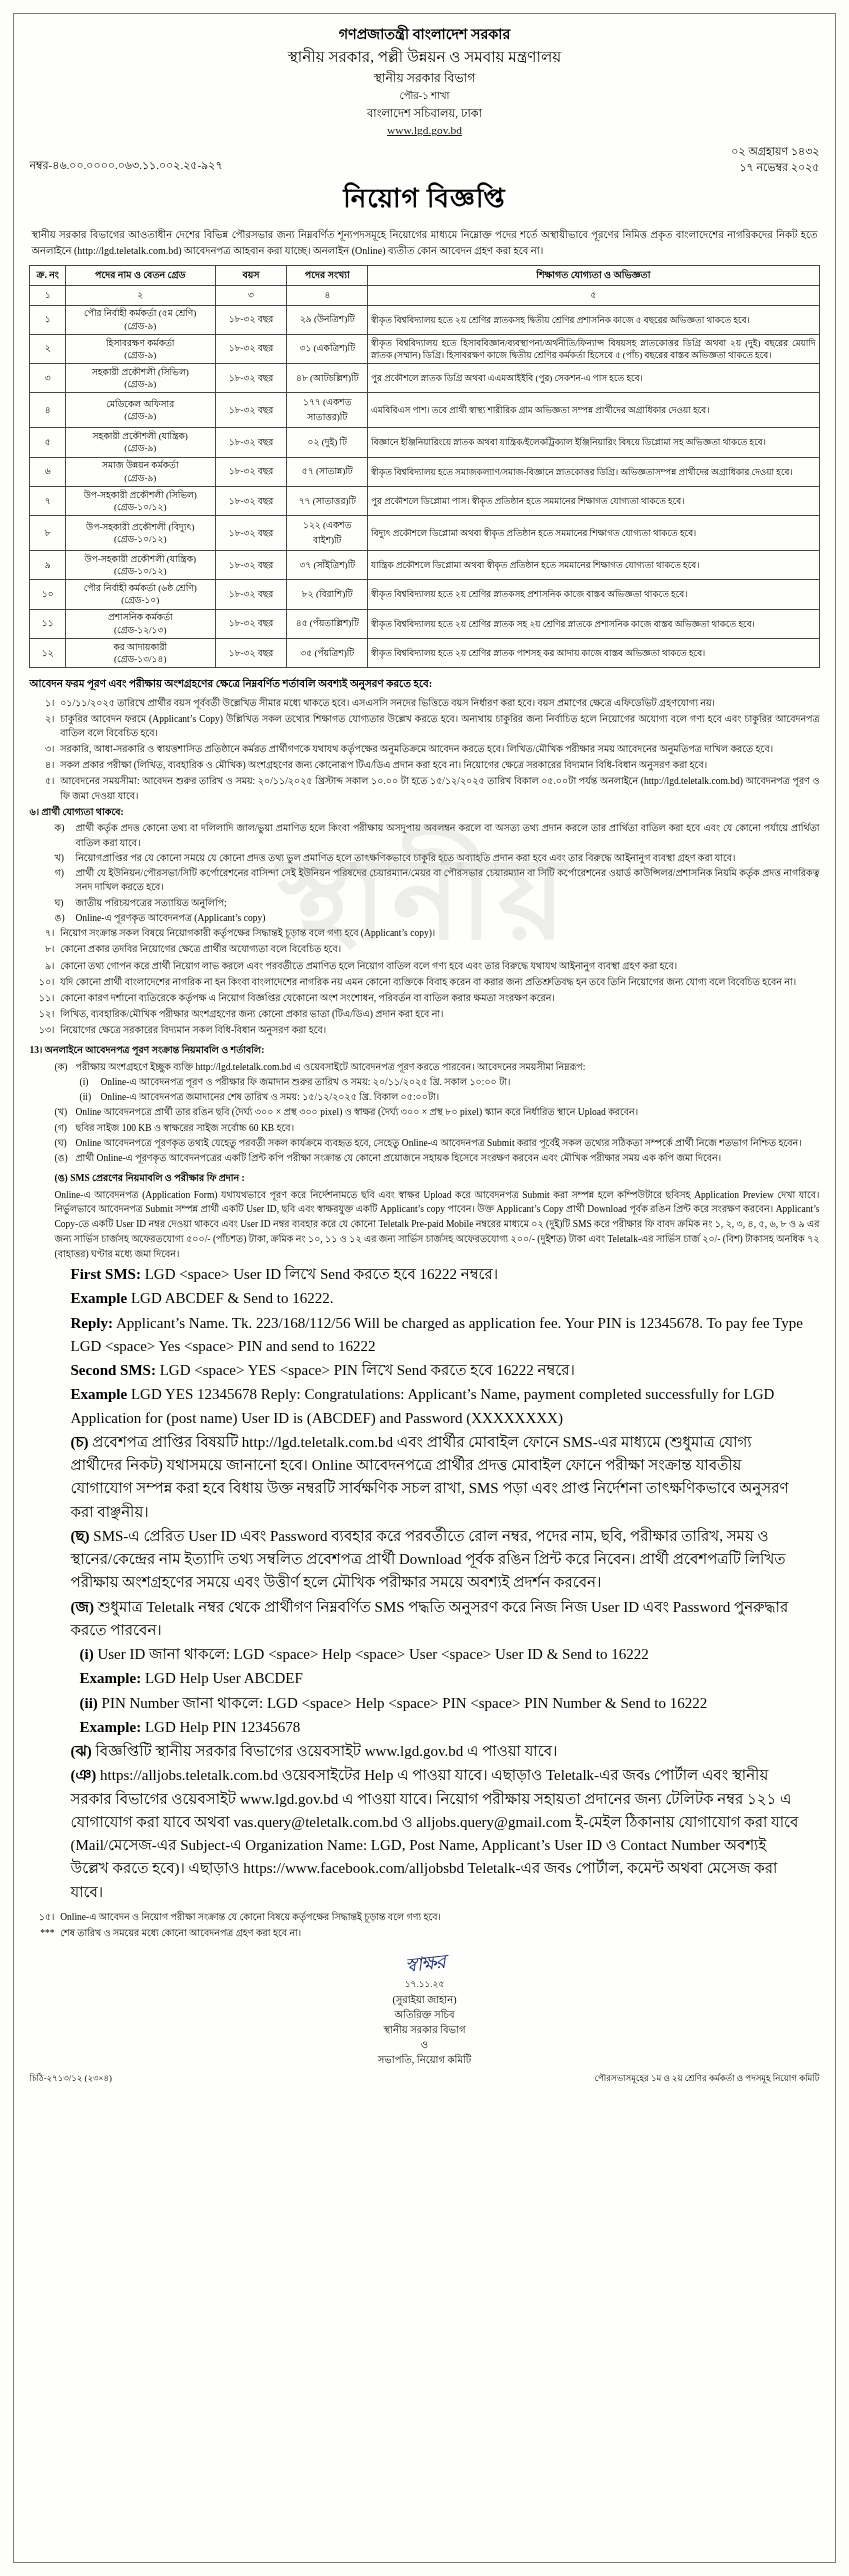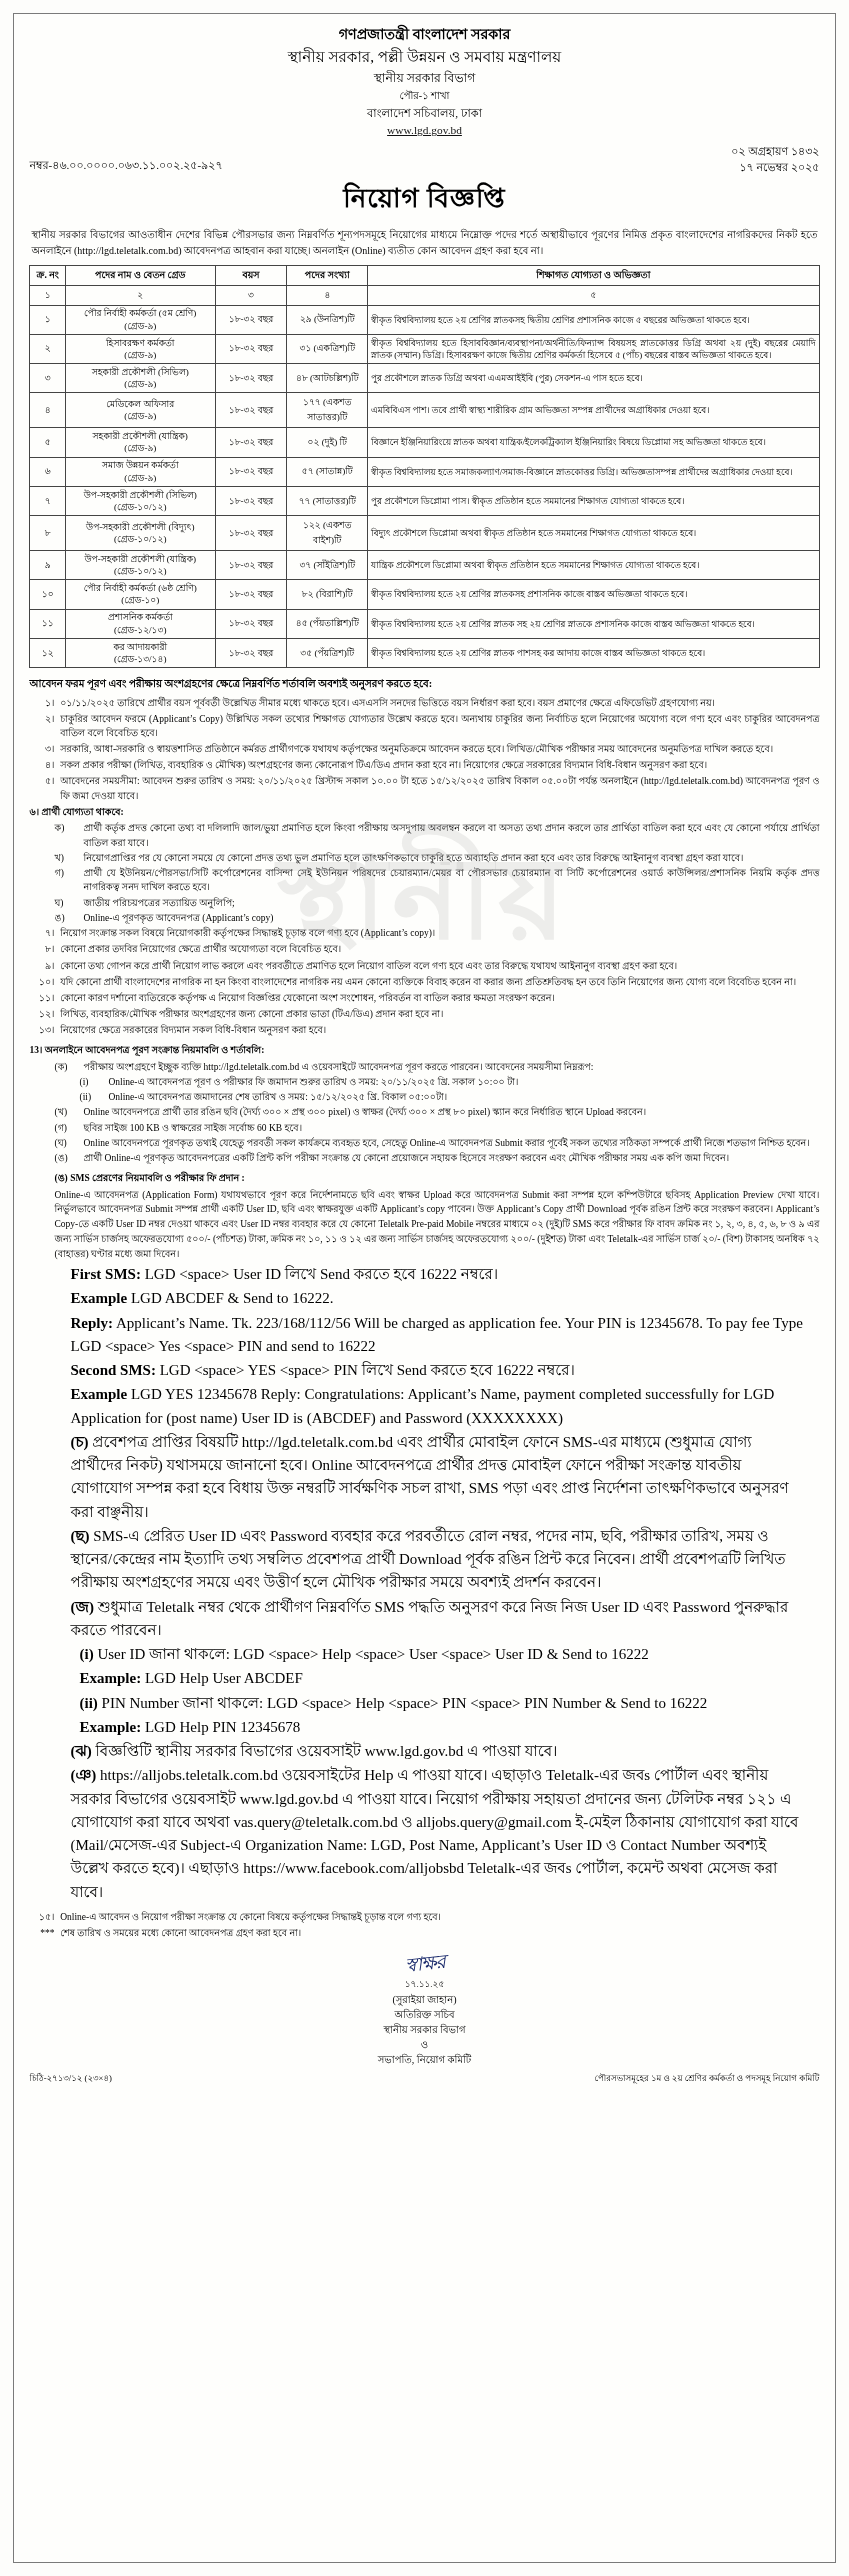--- a/index.html
+++ b/index.html
@@ -39,21 +39,21 @@
   .numrow td{text-align:center;font-size:9px;padding:1px;}
 
   .sec-head{font-size:10.3px;font-weight:bold;margin:7.6px 0 2.9px 0;}
   ol.terms{margin:0;padding:0;list-style:none;}
   ol.terms>li{display:flex;font-size:9.5px;line-height:1.5;margin-bottom:1.9px;text-align:justify;}
   ol.terms>li>.n{flex:0 0 25px;text-align:right;padding-right:5.7px;}
   ol.terms>li>.t{flex:1;}
   .sub{margin-left:0;}
   .sub .row{display:flex;font-size:9.5px;line-height:1.5;margin-bottom:1px;}
   .sub .row .n{flex:0 0 21px;}
-  .sub .row .t{flex:1;text-align:justify;margin-left:8px;}
+  .sub .row .t{flex:1;text-align:justify;}
   .blk{font-size:9.5px;line-height:1.55;text-align:justify;margin:1.9px 0;}
   .ex{font-size:15px;line-height:1.55;margin:1px 16px;}
   .ind{margin-left:25px;}
   .sign{margin-top:9.5px;text-align:center;font-size:10px;line-height:1.5;}
   .sign .scribble{font-family:"Liberation Serif",serif;font-size:19px;font-style:italic;
      letter-spacing:-1px;transform:rotate(-6deg);display:inline-block;color:#1a2a6b;}
   .sign .d{font-size:9px;}
   .footline{display:flex;justify-content:space-between;align-items:flex-end;
     font-size:9.1px;margin-top:5.7px;}
   .wm{

